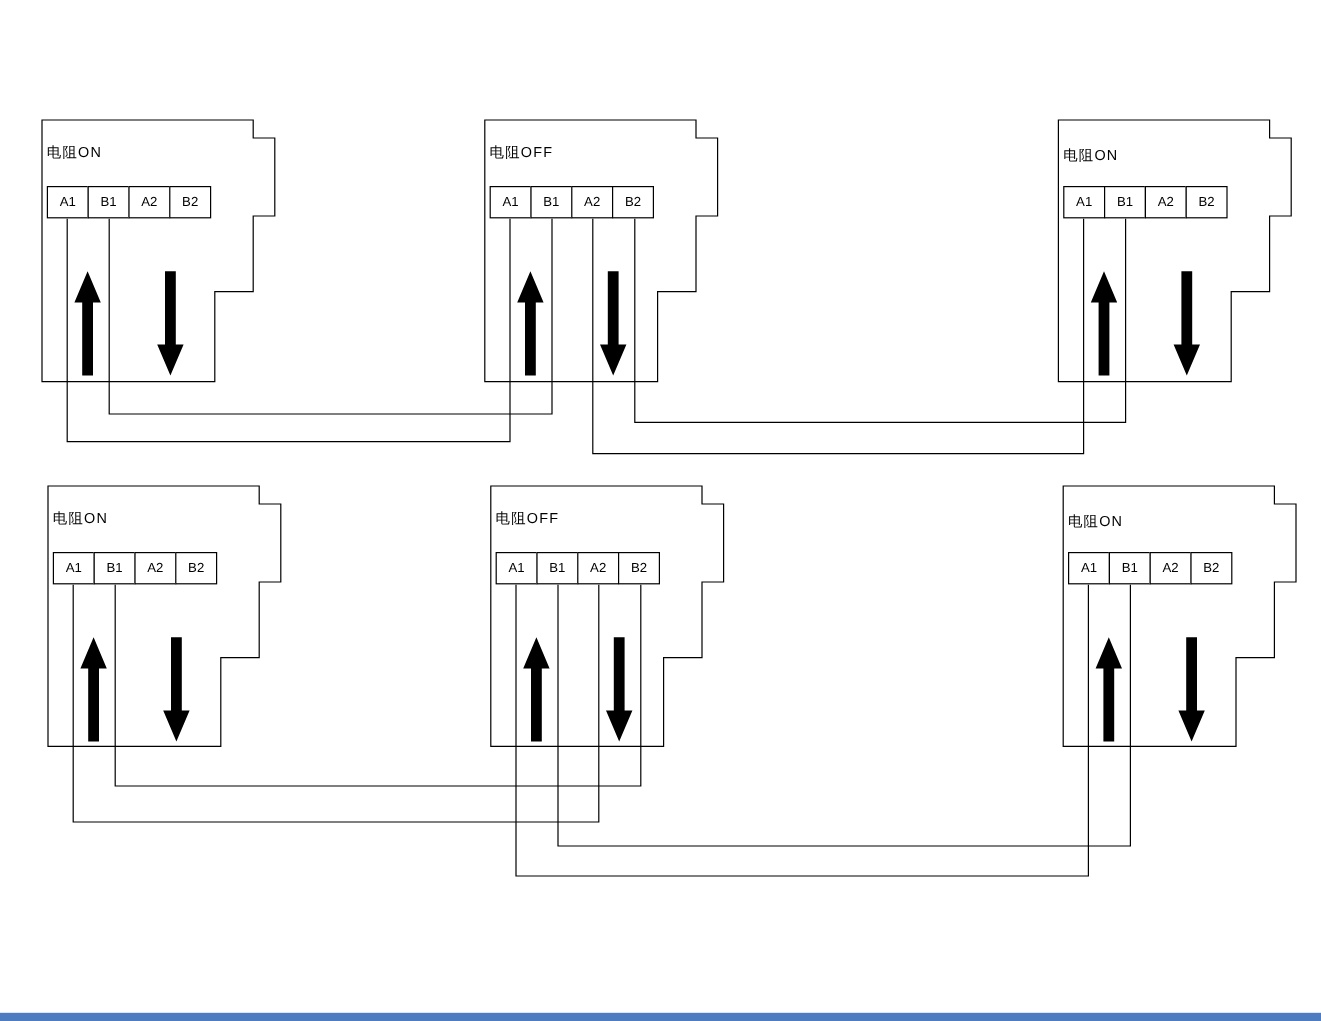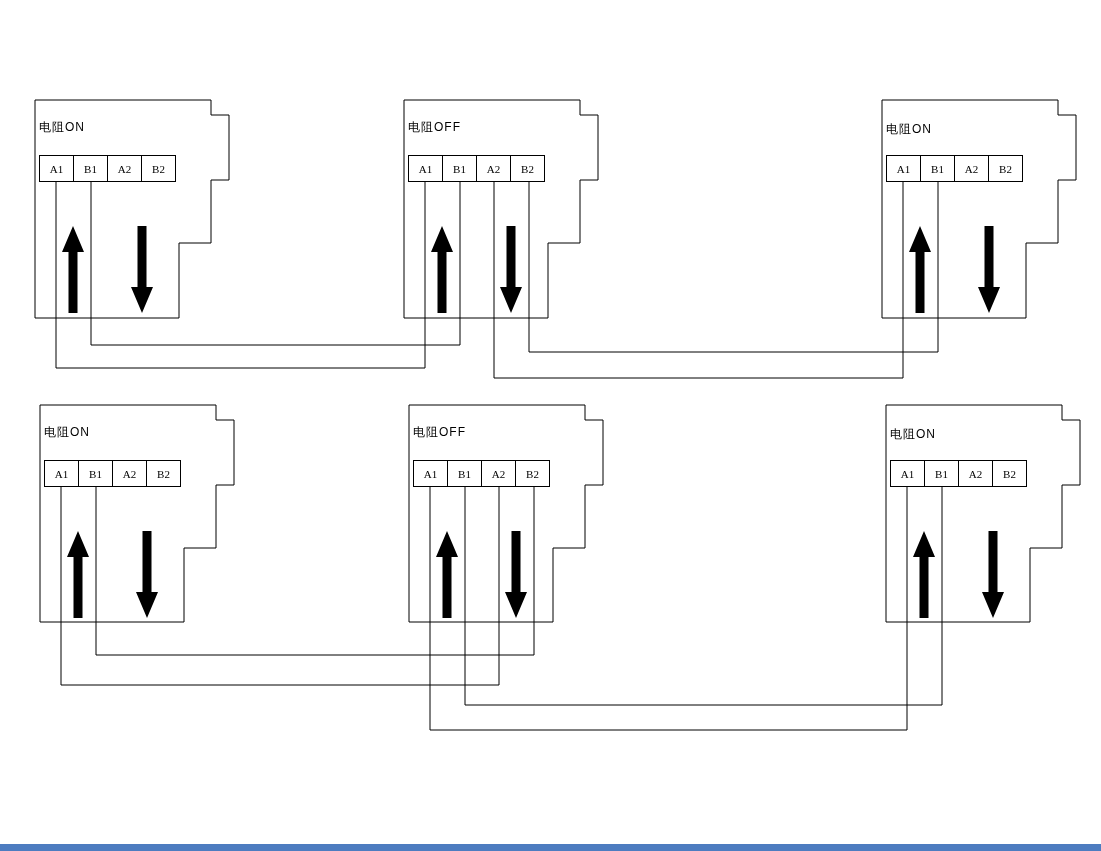--- a/index.html
+++ b/index.html
@@ -12,21 +12,21 @@
     font-family: "Liberation Sans", "DejaVu Sans", sans-serif;
     color: #000000;
   }
   #diagram-svg { position: absolute; left: 0; top: 0; }
   .outline { fill: none; stroke: #000000; stroke-width: 1; }
   .block-label {
     position: absolute; width: 138px; height: 18px;
     text-align: left; font-size: 12px; line-height: 18px;
     letter-spacing: 1px;
   }
-  .strip { position: absolute; display: flex; font-family: Liberation Serif, serif; }
+  .strip { position: absolute; display: flex; }
   .cell {
     width: 35px; height: 27px;
     border: 1px solid #000000; background: #ffffff;
     display: flex; align-items: center; justify-content: center;
     font-size: 11px;
   }
   .cell + .cell { margin-left: -1px; }
   
   .lbl-1 { left: 39px;  top: 118px; }  .str-1 { left: 39px;  top: 155px; }
   .lbl-2 { left: 408px; top: 118px; }  .str-2 { left: 408px; top: 155px; }

